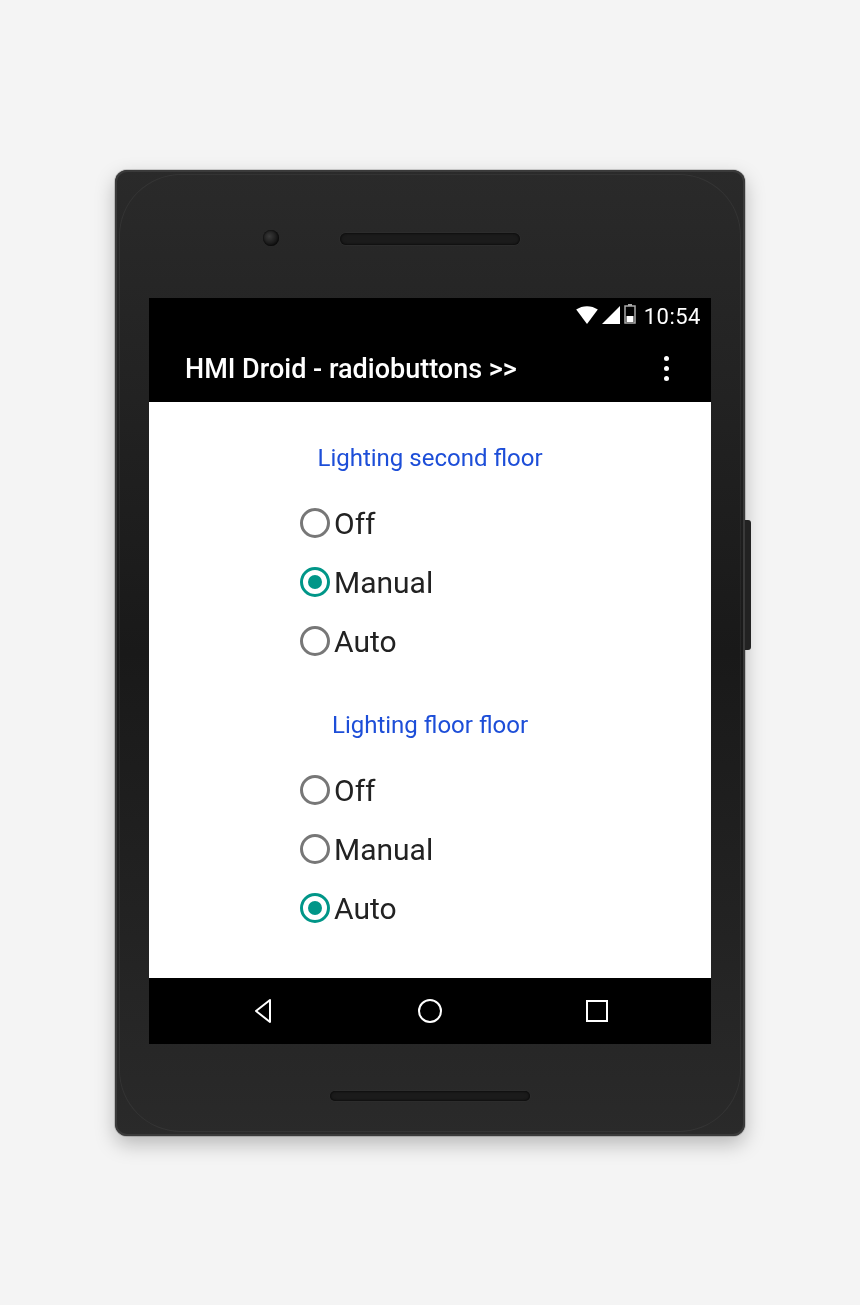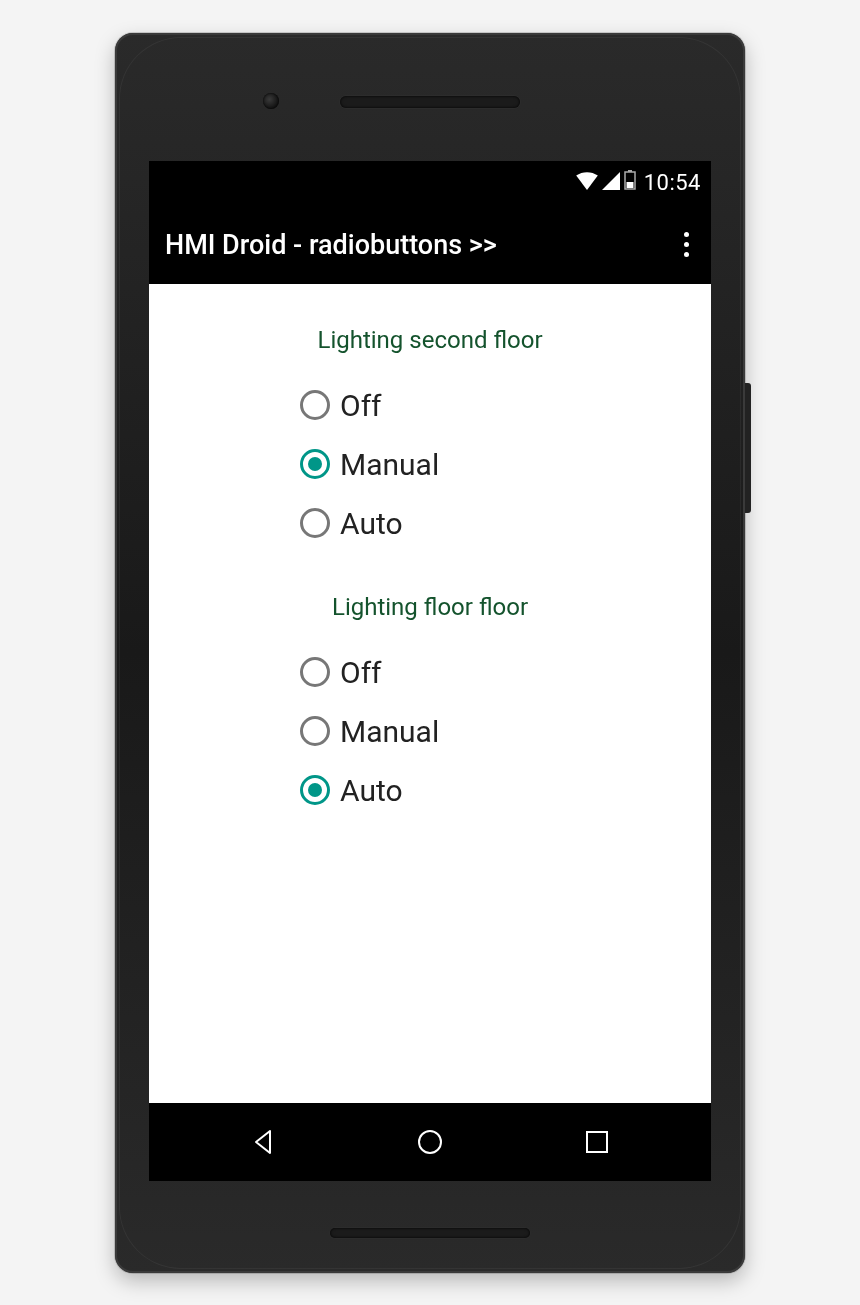--- a/index.html
+++ b/index.html
@@ -15,23 +15,23 @@
     width: 860px;
     height: 1305px;
     position: relative;
     display: flex;
     align-items: center;
     justify-content: center;
   }
   
   .phone {
     width: 630px;
-    height: 1240px;
+    height: 966px;
     background: linear-gradient(180deg, #2a2a2a 0%, #191919 50%, #2a2a2a 100%);
-    border-radius: 18px;
+    border-radius: 12px;
     position: relative;
     box-shadow:
       inset 0 0 0 2px #3a3a3a,
       0 8px 20px rgba(0,0,0,0.25),
       0 0 0 1px rgba(0,0,0,0.15);
   }
   .phone::after{
     content:"";
     position:absolute;
     inset:4px;
@@ -105,21 +105,21 @@
   }
   .status-right { display:flex; align-items:center; gap:4px; }
   .clock { margin-left: 4px; font-weight: 400; letter-spacing: 0.5px; }
   .app-bar {
     height: 78px;
     background: #000;
     color: #fff;
     display: flex;
     align-items: center;
     justify-content: space-between;
-    padding: 0 16px;
+    padding: 0 36px;
     border-top: 1px solid #000;
   }
   .app-title {
     font-size: 27px;
     font-weight: 500;
   }
   .overflow {
     display: flex;
     flex-direction: column;
     gap: 5px;
@@ -135,33 +135,33 @@
   .content {
     flex: 1;
     background: #fff;
     padding-top: 42px;
   }
   .group {
     margin-bottom: 40px;
   }
   .group-title {
     font-size: 24px;
-    color: #14532d;
+    color: #1d4ed8;
     text-align: center;
     margin-bottom: 22px;
     font-weight: 400;
   }
   .options {
     width: 260px;
     margin: 0 auto;
   }
   .radio-row {
     display: flex;
     align-items: center;
-    gap: 10px;
+    gap: 4px;
     padding: 12px 0;
     cursor: pointer;
   }
   .radio-row .lbl {
     font-size: 30px;
     color: #222;
     font-weight: 400;
   }
   .radio-outer {
     width: 30px;

